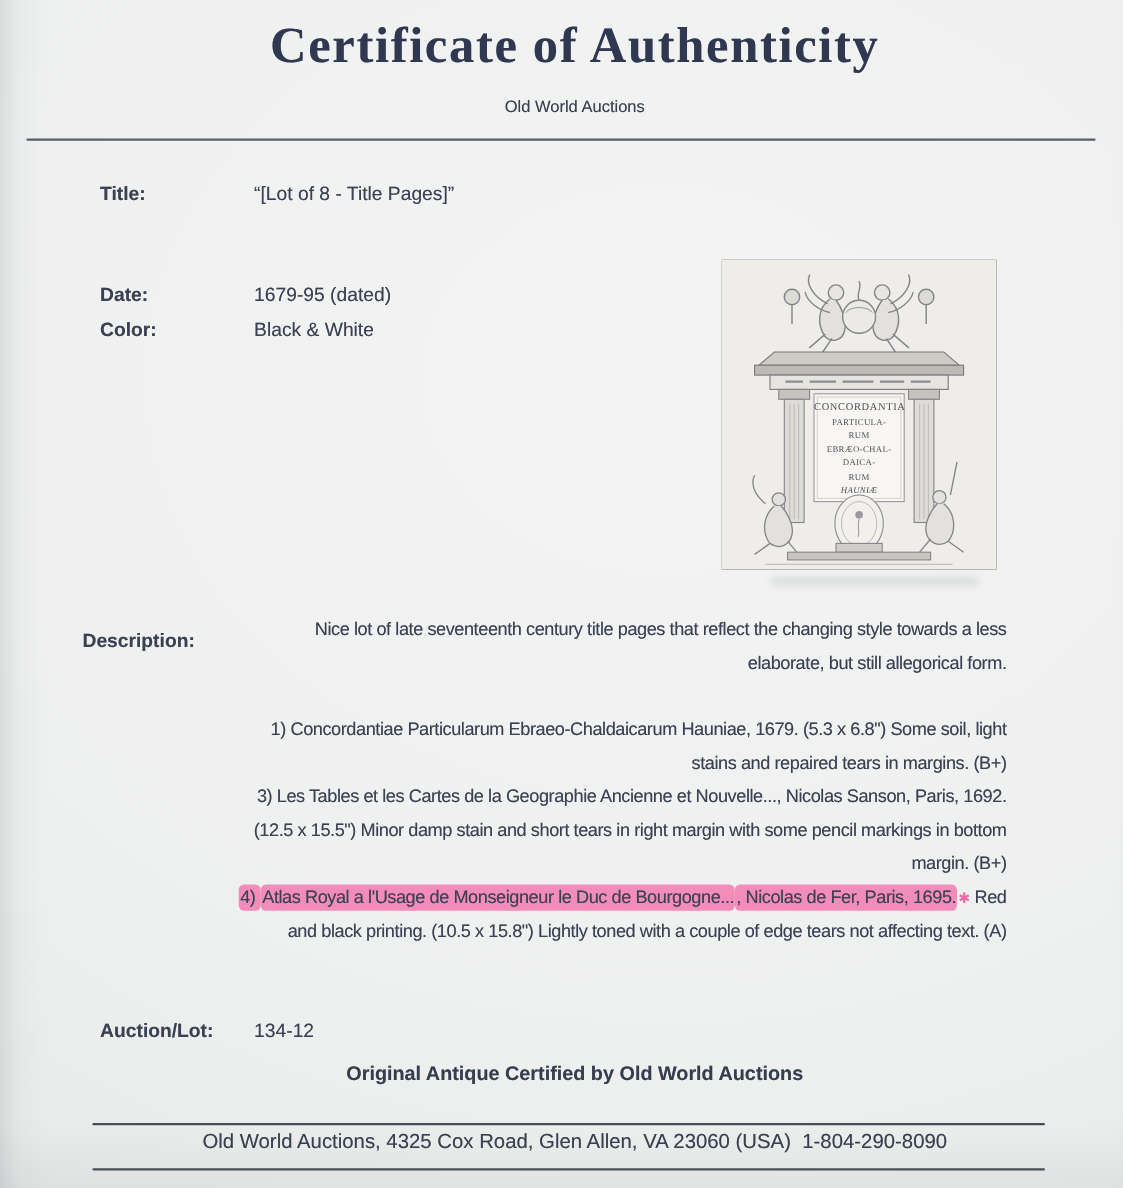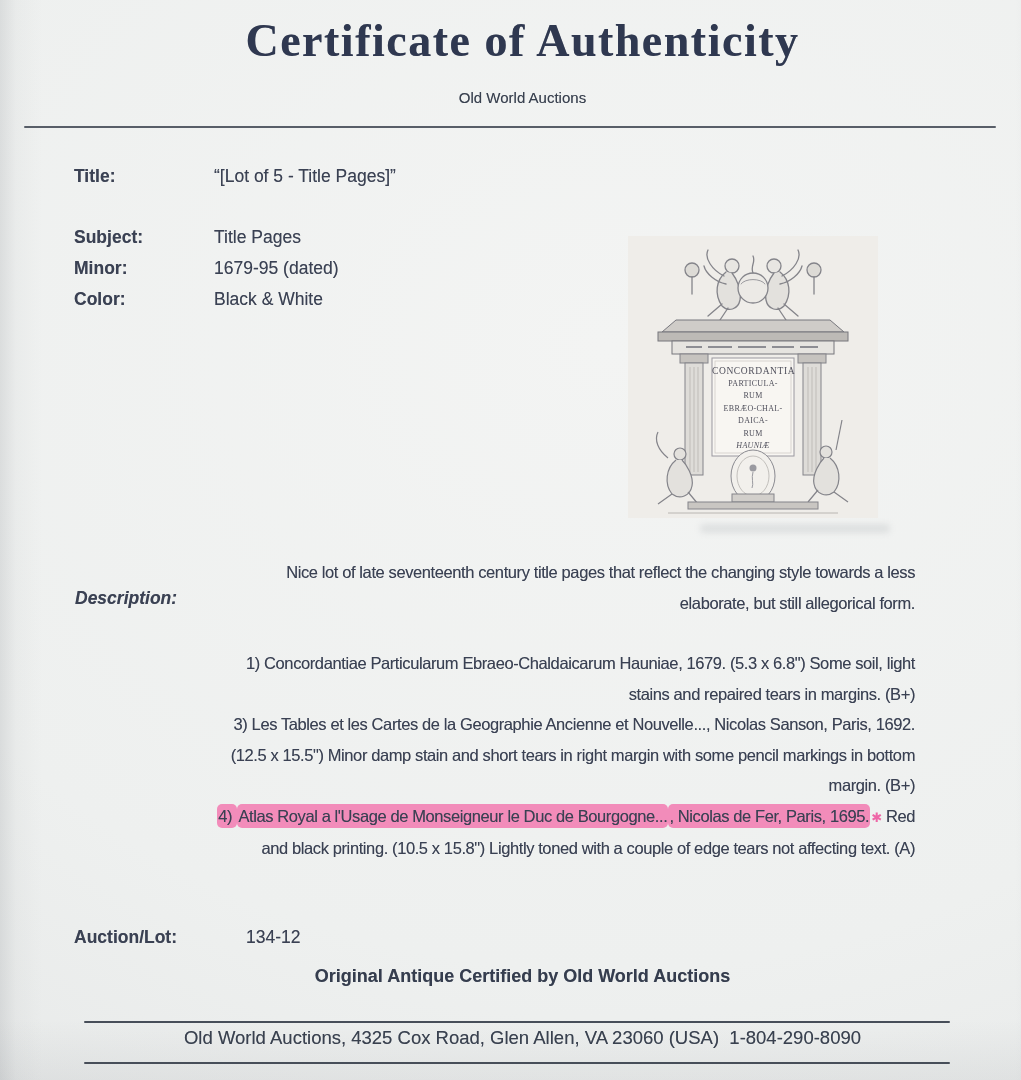--- a/index.html
+++ b/index.html
@@ -15,42 +15,42 @@
     padding-left: 24px;
   }
   .doc-title{
     position:absolute;top:14px;left:0;right:0;margin:0;text-align:center;
     font-family:"Liberation Serif","DejaVu Serif",serif;font-weight:700;
     font-size:46px;color:#2f3850;letter-spacing:1.5px;
   }
   .doc-subtitle{position:absolute;top:89px;left:0;right:0;text-align:center;font-size:15px;color:#39414f;}
   .rule{position:absolute;height:2px;background:#474e59;border-radius:2px;}
   .rule-header{top:126px;left:24px;width:972px;opacity:.9;}
-  .field{position:absolute;left:74px;display:flex;font-size:17.5px;}
+  .field{position:absolute;left:91px;display:flex;font-size:17.5px;}
   .field .label{width:140px;font-weight:700;}
   .f-title{top:166px;}
   .f-subject{top:227px;}
   .f-date{top:258px;}
   .f-color{top:289px;justify-content:space-between;}
-  .f-auction{top:927px;gap:32px;}
+  .f-auction{top:927px;}
 
   
-  .engraving{position:absolute;left:628px;top:236px;width:250px;height:282px;}
+  .engraving{position:absolute;left:656px;top:236px;width:250px;height:282px;}
   .engraving svg{display:block;width:250px;height:282px;filter:blur(.25px);}
   .panel-lines{
     position:absolute;left:84px;top:129px;width:82px;text-align:center;
     font-family:"Liberation Serif","DejaVu Serif",serif;color:#50505c;text-shadow:none;
   }
   .panel-lines .pl{font-size:8px;line-height:12.5px;letter-spacing:.3px;}
   .panel-lines .pl0{font-size:9.5px;letter-spacing:.6px;}
   .panel-lines .pl6{font-style:italic;}
   .smudge{position:absolute;left:700px;top:524px;width:190px;height:9px;background:#9aa0a4;opacity:.22;filter:blur(3px);border-radius:4px;}
 
   
-  .desc-label{position:absolute;left:75px;top:588px;font-size:17.5px;font-weight:700;font-style:italic;}
+  .desc-label{position:absolute;left:75px;top:572px;font-size:17.5px;font-weight:700;}
   .desc-text{position:absolute;left:215px;top:557px;width:700px;font-size:16.5px;line-height:30.5px;letter-spacing:-0.4px;text-align:right;}
   .desc-text p{margin:0;}
   .desc-gap{height:30px;}
   .it{}
   .hl{
     background:#f28cba;border-radius:5px;padding:3px 1px;
     -webkit-box-decoration-break:clone;box-decoration-break:clone;
   }
   .hl-mark{color:#ee67a7;font-size:13px;margin-left:1px;text-shadow:none;}
 
@@ -63,28 +63,24 @@
 <body>
 
 <div class="page">
 
   <h1 class="doc-title">Certificate of Authenticity</h1>
   <div class="doc-subtitle">Old World Auctions</div>
   <div class="rule rule-header"></div>
 
   <div class="field f-title">
     <div class="label">Title:</div>
-    <div class="value">“[Lot of 5 - Title Pages]”</div>
-  </div>
-  <div class="field f-subject">
-    <div class="label">Subject:</div>
-    <div class="value">Title Pages</div>
+    <div class="value">“[Lot of 8 - Title Pages]”</div>
   </div>
   <div class="field f-date">
-    <div class="label">Minor:</div>
+    <div class="label">Date:</div>
     <div class="value">1679-95 (dated)</div>
   </div>
   <div class="field f-color">
     <div class="label">Color:</div>
     <div class="value">Black &amp; White</div>
   </div>
 
   <div class="engraving">
     <svg viewBox="0 0 250 282">
       <rect x="0" y="0" width="250" height="282" fill="#efedе9"></rect>

